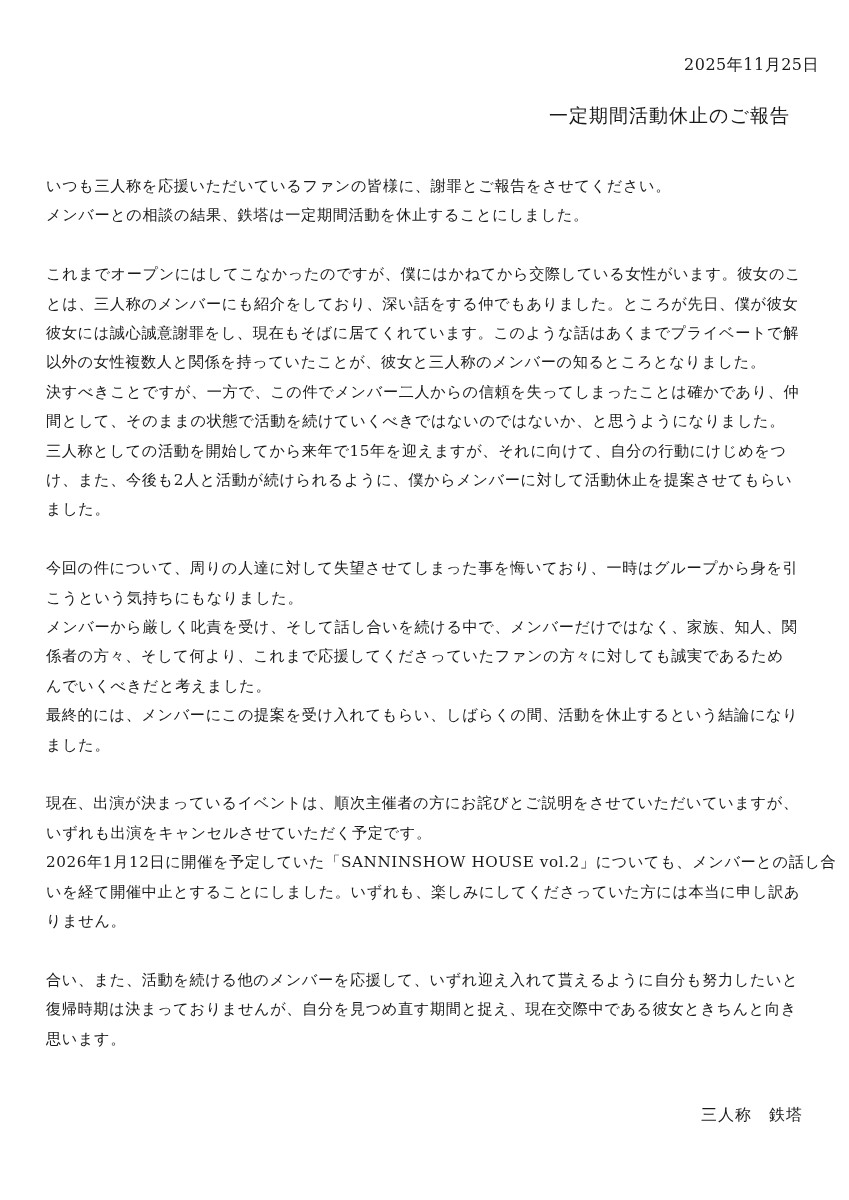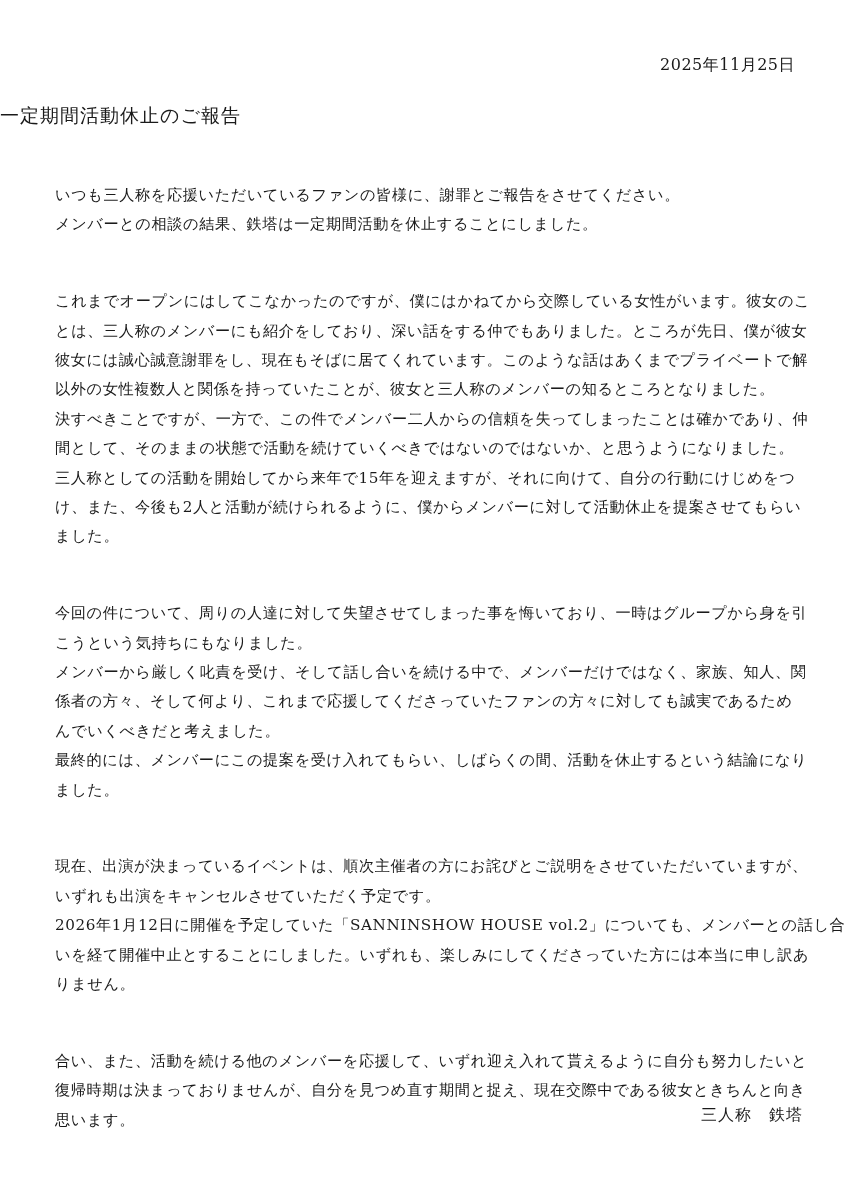--- a/index.html
+++ b/index.html
@@ -16,45 +16,45 @@
       font-family: "DejaVu Serif", "Liberation Serif", serif;
     }
     .page {
       position: absolute;
       left: 0; top: 0;
       width: 849px;
       height: 1200px;
     }
     .date {
       position: absolute;
-      right: 54px;
+      right: 30px;
       top: 55px;
       font-size: 16px;
       letter-spacing: 0.5px;
     }
     .title {
       position: absolute;
       left: 0;
       width: 790px;
       top: 103px;
-      text-align: left;
+      text-align: right;
       font-size: 19px;
       letter-spacing: 1px;
     }
     .body {
       position: absolute;
       left: 46px;
       top: 172px;
       width: 760px;
       font-size: 15.2px;
       line-height: 29.4px;
       letter-spacing: 0.6px;
     }
     .para {
-      margin: 9px;
+      margin: 0;
     }
     .para + .gap {
       height: 29.4px;
     }
     .line {
       display: block;
       white-space: nowrap;
     }
     .signature {
       position: absolute;

